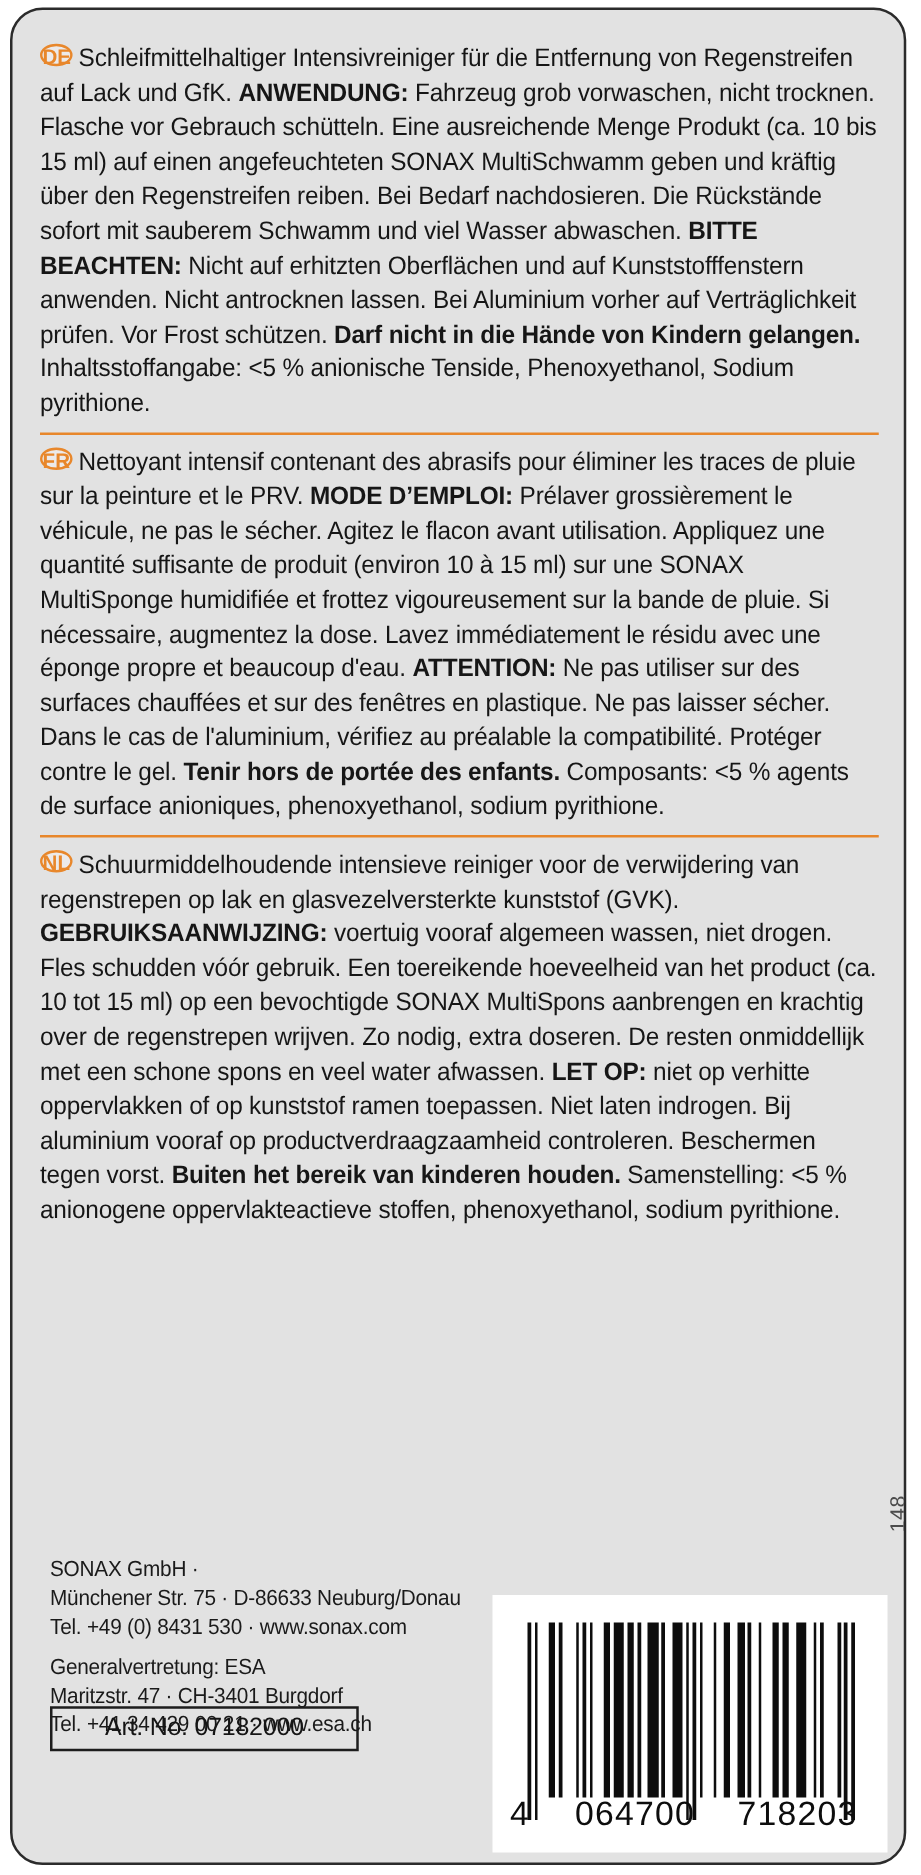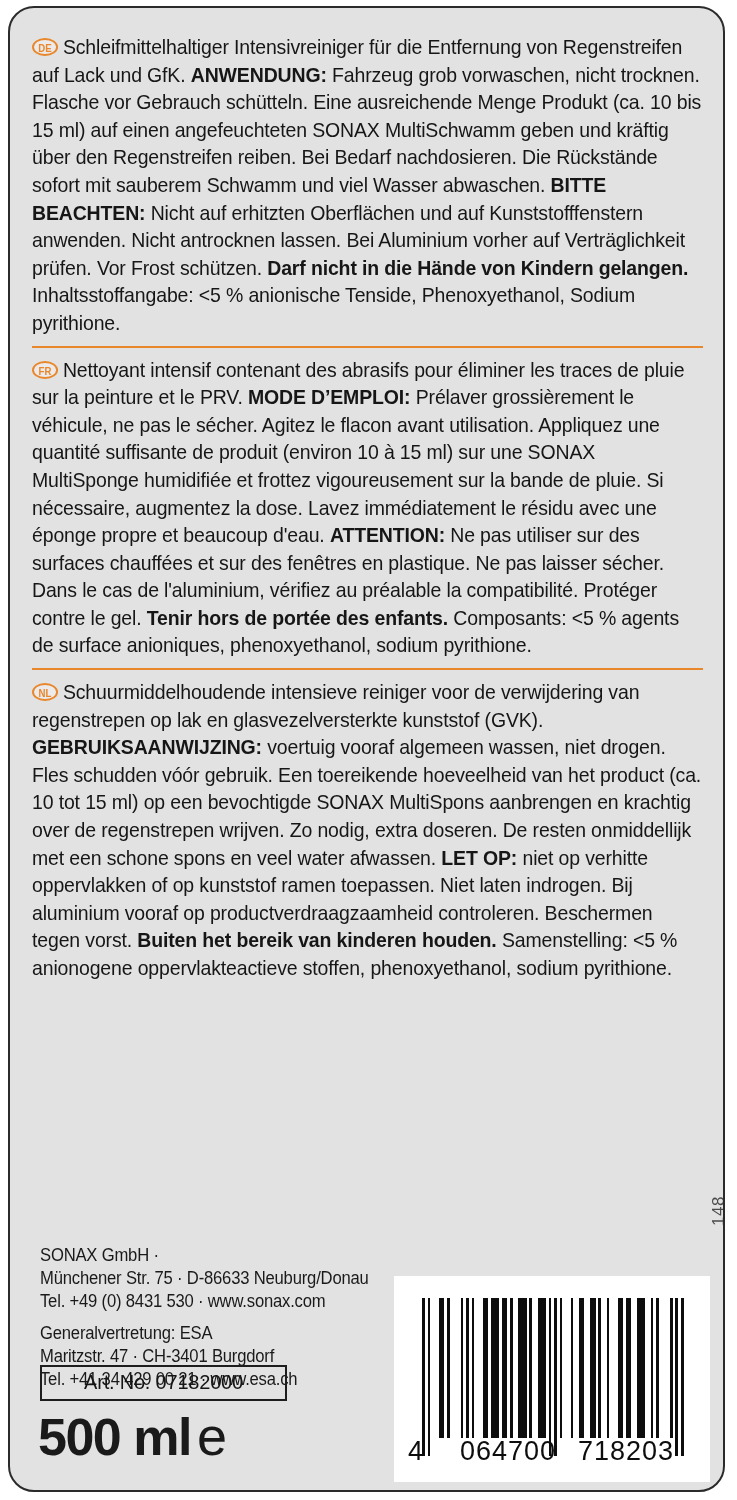--- a/index.html
+++ b/index.html
@@ -43,21 +43,21 @@
   .para b, .para .hd{ font-weight:bold; }
   .hd{ font-weight:bold; }
 
   
   .badge{
     display:inline-block;
     width:27px;height:18px;
     border:2px solid #e8872b;
     border-radius:50%;
     color:#e8872b;
-    font-size:10px;
+    font-size:17px;
     font-weight:bold;
     line-height:17px;
     text-align:center;
     vertical-align:2px;
     margin-right:5px;
     box-sizing:border-box;
     letter-spacing:0px;
     background:#eceaea;
   }
 
@@ -158,21 +158,21 @@
     top:160px;
     width:266px;
     font-size:27px;
     letter-spacing:1px;
     color:#0d0d0d;
     line-height:30px;
     white-space:nowrap;
   }
   .bc-lead{ position:absolute; left:-14px; top:0; }
   .bc-left{ position:absolute; left:26px; top:0;margin-left:12px; }
-  .bc-right{ position:absolute; left:156px; top:0; }
+  .bc-right{ position:absolute; left:168px; top:0; }
 </style>
 </head>
 <body>
 
 <div class="label">
   <div class="inner">
 
     <div class="lang-block">
       <p class="para">
         <span class="badge">DE</span><span>Schleifmittelhaltiger Intensivreiniger für die Entfernung von Regenstreifen auf Lack und GfK.</span>
@@ -217,21 +217,20 @@
       <div>Generalvertretung: ESA</div>
       <div>Maritzstr. 47 · CH-3401 Burgdorf</div>
       <div>Tel. +41 34 429 00 21 · www.esa.ch</div>
     </div>
   </div>
 
   <div class="side-num">148</div>
 
   <div class="art-box">Art. No. 07182000</div>
 
-  <div class="volume"><span>500 ml</span><span class="e-mark">e</span></div>
 
   <div class="barcode-panel">
     <div class="bars" id="bars">
         <div class="bar tall" style="width: 2.75789px; height: 158px;"></div>
         <div class="bar sp" style="width: 2.75789px; height: 1px;"></div>
         <div class="bar tall" style="width: 2.75789px; height: 158px;"></div>
         <div class="bar sp" style="width: 8.27368px; height: 1px;"></div>
         <div class="bar short" style="width: 5.51579px; height: 140px;"></div>
         <div class="bar sp" style="width: 2.75789px; height: 1px;"></div>
         <div class="bar short" style="width: 2.75789px; height: 140px;"></div>

